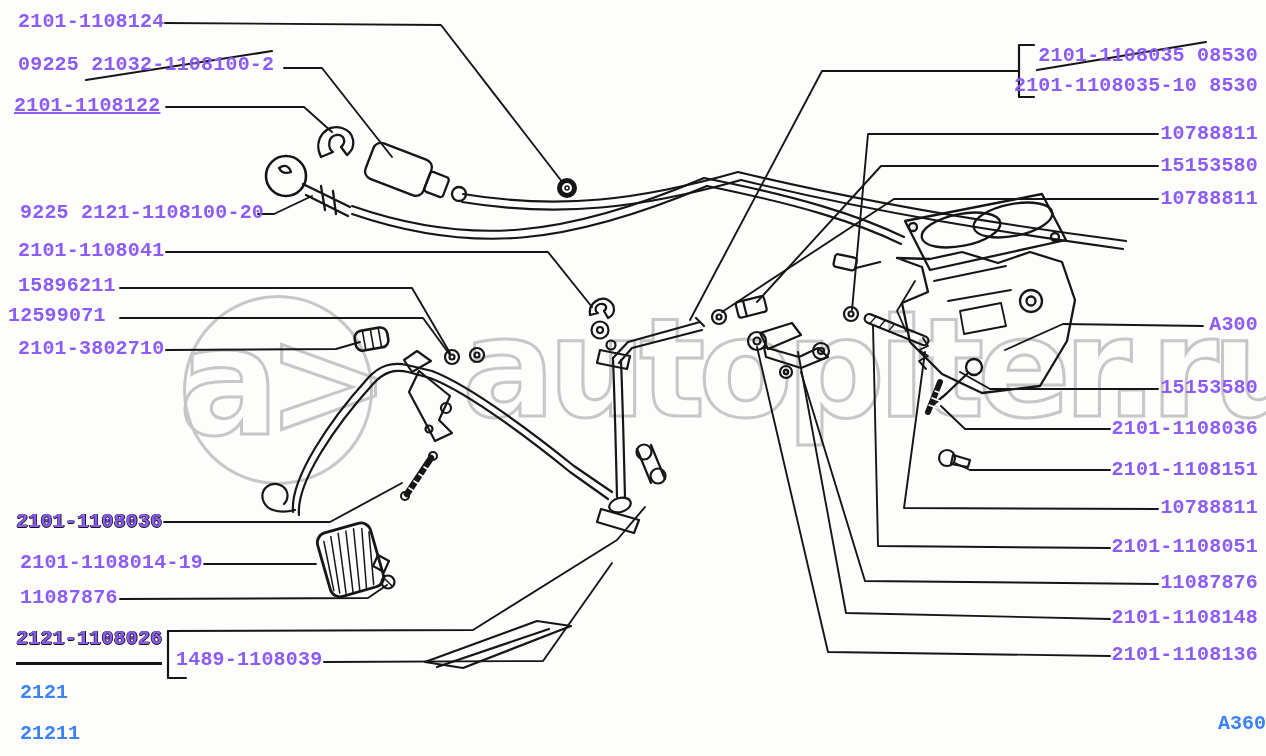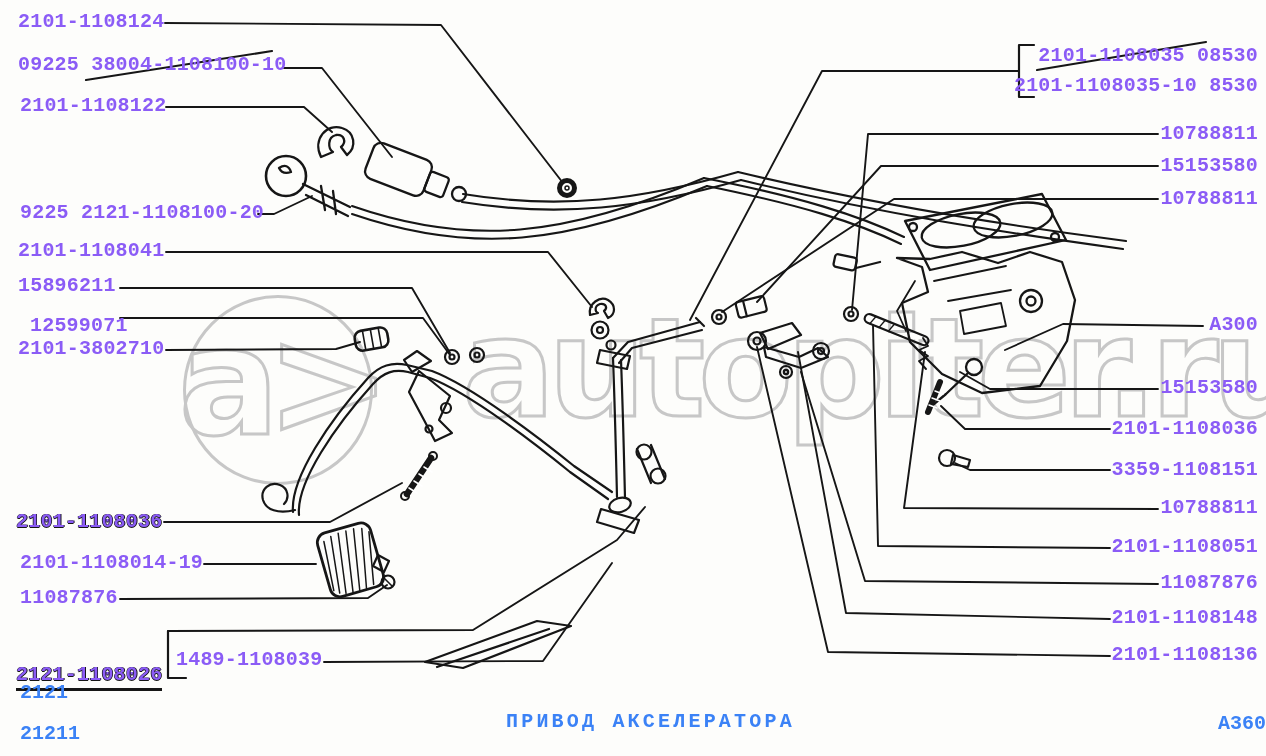--- a/index.html
+++ b/index.html
@@ -8,21 +8,21 @@
     background:#fdfdfb;color:#161616;
     font-family:"Liberation Mono","DejaVu Sans Mono",monospace;
   }
   .art{position:absolute;left:0;top:0;z-index:3;}
   .label{
     position:absolute;z-index:4;font-size:20px;font-weight:700;
     line-height:1;white-space:pre;letter-spacing:0.2px;color:#8b5cf6;
   }
   .label.right{text-align:right;}
   .label.xbold{text-shadow:0.9px 0 0 #161616,-0.6px 0 0 #161616,0 0.5px 0 #161616;}
-  .label.und{border-bottom:3px solid #161616;padding-bottom:3px;margin-top:36px;}
+  .label.und{border-bottom:3px solid #161616;padding-bottom:13px;}
   .wm{z-index:1;position:absolute;color:transparent;
       font-family:"DejaVu Sans","Liberation Sans",sans-serif;font-weight:bold;
       -webkit-text-stroke:3px #c7c7c7;}
   .wm-text{left:462px;top:300px;font-size:138px;letter-spacing:-7px;line-height:1;white-space:pre;}
   .wm-logo{
     z-index:1;position:absolute;left:183px;top:295px;width:184px;height:184px;
     border:3px solid #c7c7c7;border-radius:50%;
     display:flex;align-items:center;justify-content:center;
   }
   .wm-logo-text{
@@ -194,47 +194,46 @@
       <circle cx="388" cy="582" r="6.5"></circle>
         <path stroke-width="1.6" d="M384,578 l8,8"></path>
       <circle cx="947" cy="458" r="8"></circle>
       <path d="M953,455 L970,460 L968,467 L951,464 Z"></path>
       <path d="M425,662 L537,621 L571,626 L463,668 Z M437,667 L549,629"></path>
     </g>
   </svg>
 
   <div id="labels-left">
       <div class="label" style="top: 12px; left: 18px;">2101-1108124</div>
-      <div class="label" style="top: 55px; left: 18px;">09225 38004-1108100-10</div>
-      <div class="label" style="top: 96px; left: 20px;">2101-1108122</div>
+      <div class="label" style="top: 55px; left: 18px;">09225 21032-1108100-2</div>
+      <div class="label" style="top: 96px; left: 14px; text-decoration: underline;">2101-1108122</div>
       <div class="label" style="top: 203px; left: 20px; text-align: center;">9225 2121-1108100-20</div>
       <div class="label" style="top: 241px; left: 18px;">2101-1108041</div>
       <div class="label" style="top: 276px; left: 18px;">15896211</div>
-      <div class="label" style="top: 306px; left: 30px; margin-top: 10px;">12599071</div>
+      <div class="label" style="top: 306px; left: 8px;">12599071</div>
       <div class="label" style="top: 339px; left: 18px;">2101-3802710</div>
       <div class="label xbold" style="top: 512px; left: 16px;">2101-1108036</div>
       <div class="label" style="top: 553px; left: 20px;">2101-1108014-19</div>
       <div class="label" style="top: 588px; left: 20px;">11087876</div>
       <div class="label xbold und" style="top: 629px; left: 16px;">2121-1108026</div>
       <div class="label" style="top: 650px; left: 176px;">1489-1108039</div>
     </div>
   <div id="labels-right">
       <div class="label right" style="top: 46px; right: 8px;">2101-1108035 08530</div>
       <div class="label right" style="top: 76px; right: 8px;">2101-1108035-10 8530</div>
       <div class="label right" style="top: 124px; right: 8px;">10788811</div>
       <div class="label right" style="top: 156px; right: 8px;">15153580</div>
       <div class="label right" style="top: 189px; right: 8px;">10788811</div>
       <div class="label right" style="top: 315px; right: 8px; margin-left: 45px;">A300</div>
       <div class="label right" style="top: 378px; right: 8px;">15153580</div>
       <div class="label right" style="top: 419px; right: 8px;">2101-1108036</div>
-      <div class="label right" style="top: 460px; right: 8px;">3359-1108151</div>
+      <div class="label right" style="top: 460px; right: 8px;">2101-1108151</div>
       <div class="label right" style="top: 498px; right: 8px;">10788811</div>
       <div class="label right" style="top: 537px; right: 8px;">2101-1108051</div>
       <div class="label right" style="top: 573px; right: 8px;">11087876</div>
       <div class="label right" style="top: 608px; right: 8px;">2101-1108148</div>
       <div class="label right" style="top: 645px; right: 8px;">2101-1108136</div>
     </div>
 
   <div class="footer-item" style="left:20px;top:683px">2121</div>
   <div class="footer-item" style="left:20px;top:724px">21211</div>
-  <div class="footer-item" id="footer-title" style="left:506px;top:712px">ПРИВОД АКСЕЛЕРАТОРА</div>
   <div class="footer-item" style="right:0;top:714px">A360</div>
 </div>
 
 </body></html>

